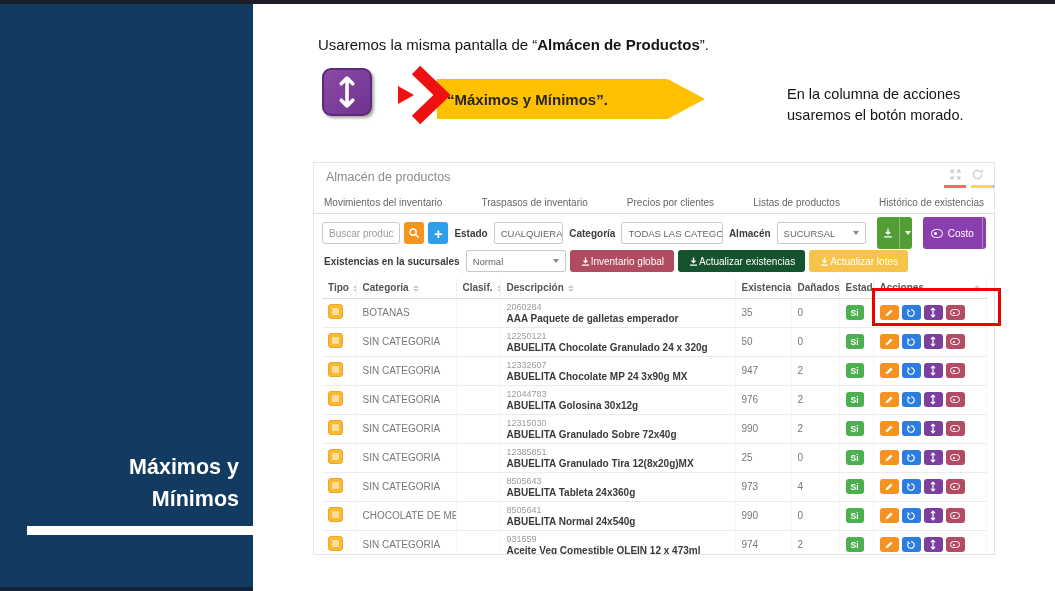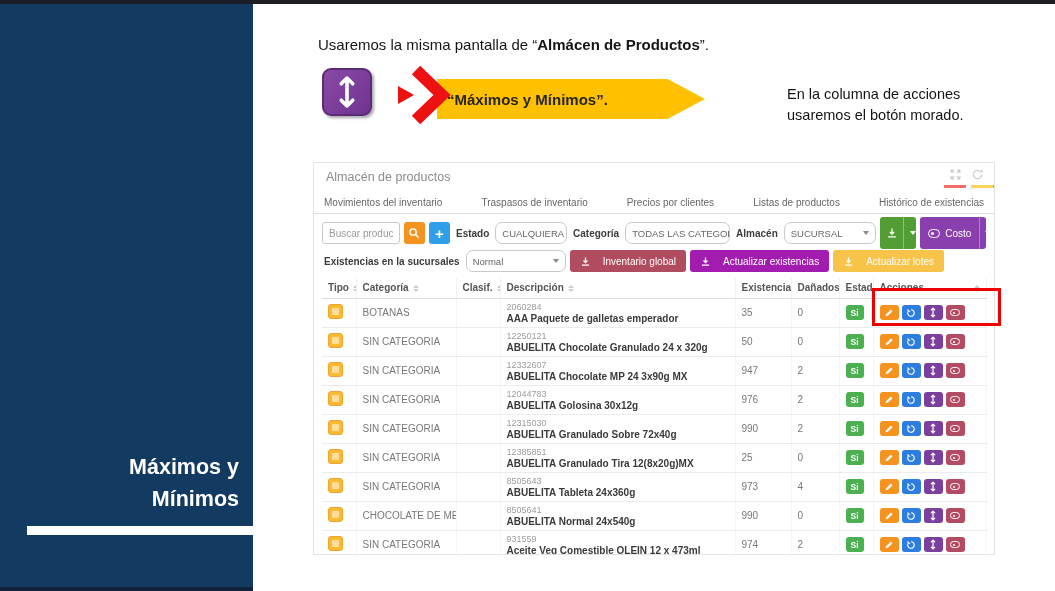--- a/index.html
+++ b/index.html
@@ -44,36 +44,36 @@
 
   .toolbar { padding:8px 8px 0; }
   .trow { display:flex; align-items:center; gap:4px; height:22px; font-size:10px; }
   .trow + .trow { margin-top:6px; }
   .tlabel { color:#3c3c3c; font-weight:bold; white-space:nowrap; padding:0 2px; }
   .search-input { width:78px; height:22px; border:1px solid #c9c9c9; border-radius:3px; padding:0 6px; font-size:10px; color:#555; font-family:inherit; }
   .search-input::placeholder { color:#9a9a9a; }
   .sbtn { height:22px; border:none; border-radius:3px; display:flex; align-items:center; justify-content:center; color:#fff; }
   .btn-search { width:24px; background:#f6921e; }
   .btn-plus { width:24px; background:#2e9fe8; font-size:15px; font-weight:bold; }
-  .select { height:22px; border:1px solid #c9c9c9; border-radius:7px; background:#fff; display:flex; align-items:center; justify-content:space-between; padding:0 6px; color:#666; font-size:9.5px; white-space:nowrap; overflow:hidden; }
+  .select { height:22px; border:1px solid #c9c9c9; border-radius:2px; background:#fff; display:flex; align-items:center; justify-content:space-between; padding:0 6px; color:#666; font-size:9.5px; white-space:nowrap; overflow:hidden; }
   .caret { width:0; height:0; border-left:3.5px solid transparent; border-right:3.5px solid transparent; border-top:4px solid #888; margin-left:5px; flex:none; }
   .caret.white { border-top-color:#fff; }
-  .split { display:flex; height:32px; border-radius:3px; overflow:hidden; }
+  .split { display:flex; height:32px; border-radius:3px; overflow:hidden;margin-left:7px; }
   .split .seg { display:flex; align-items:center; justify-content:center; color:#fff; }
   .green .seg { background:#529e35; }
   .green .seg.main { width:26px; }
   .green .seg.drop { width:15px; border-left:1px solid rgba(255,255,255,.35); }
   .purplebtn .seg { background:#8a3fae; }
   .purplebtn .seg.main { padding:0 8px; gap:5px; font-size:10px; color:#fff; }
   .purplebtn .seg.drop { width:16px; border-left:1px solid rgba(255,255,255,.35); }
   .pill { width:12px; height:9px; border:1px solid #fff; border-radius:4.5px; position:relative; display:inline-block; }
   .pill::after { content:''; position:absolute; left:2px; top:2px; width:3px; height:3px; border-radius:50%; background:#fff; }
-  .cbtn { height:22px; border:none; border-radius:3px; display:flex; align-items:center; gap:12px; padding:0 10px; color:#fff; font-size:10px; font-family:inherit; white-space:nowrap; }
+  .cbtn { height:22px; border:none; border-radius:3px; display:flex; align-items:center; gap:0; padding:0 10px; color:#fff; font-size:10px; font-family:inherit; white-space:nowrap; }
   .btn-maroon { background:#b14b60; }
-  .btn-blue { background:#a21caf; }
+  .btn-blue { background:#14532d; }
   .btn-yellow { background:#f7c348; }
 
   table.grid { width:664px; margin:6px 8px 0; border-collapse:collapse; table-layout:fixed; font-size:10px; }
   .grid th { text-align:left; font-size:10px; font-weight:bold; color:#555; padding:4px 6px; border-bottom:1px solid #dcdcdc; border-right:1px solid #f1f1f1; height:20px; white-space:nowrap; overflow:hidden;margin-top:36px; }
   .grid td { padding:2px 6px; border-bottom:1px solid #ececec; border-right:1px solid #f6f6f6; color:#777; vertical-align:middle; height:28px; overflow:hidden; white-space:nowrap; }
   .sort { display:inline-flex; flex-direction:column; gap:1px; margin-left:4px; vertical-align:middle; }
   .sort i { display:block; width:0; height:0; border-left:3px solid transparent; border-right:3px solid transparent; }
   .sort .up { border-bottom:3px solid #ccc; }
   .sort .dn { border-top:3px solid #ccc; }
   .th-right .sort { float:right; margin-top:3px; }

